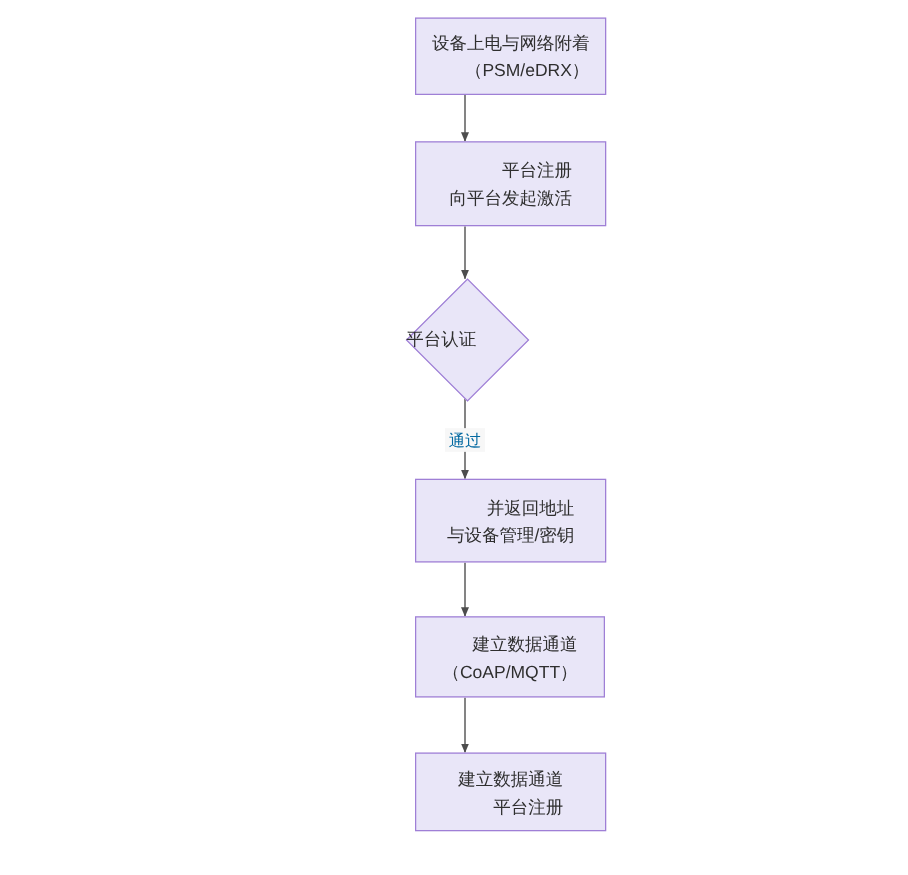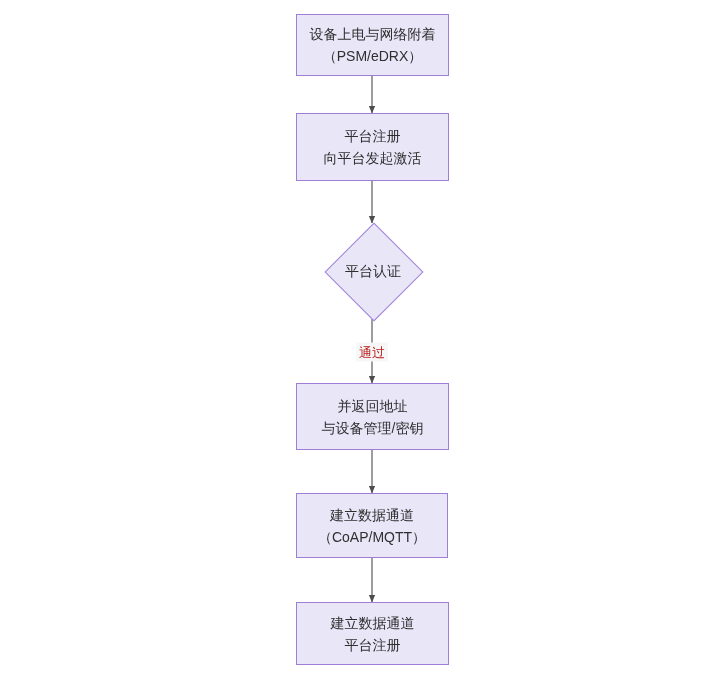--- a/index.html
+++ b/index.html
@@ -28,34 +28,35 @@
     width: 726px;
     height: 700px;
     pointer-events: none;
   }
   .node {
     position: absolute;
     box-sizing: border-box;
     display: flex;
     align-items: center;
     justify-content: center;
-    text-align: center;
+    text-align: right;
+    margin-left: 36px;
   }
   .node-process {
     background: #e9e6f8;
     border: 1px solid #9f7fd6;
     color: #2f2f2f;
     font-size: 14px;
     line-height: 22px;
   }
   .node-decision-wrap {
     position: absolute;
     display: flex;
     align-items: center;
-    justify-content: center;
+    justify-content: flex-start;
   }
   .node-decision-shape {
     position: absolute;
     left: 50%;
     top: 50%;
     width: 68px;
     height: 68px;
     margin-left: -34px;
     margin-top: -34px;
     background: #e9e6f8;
@@ -70,21 +71,21 @@
     line-height: 20px;
     white-space: nowrap;
   }
   .node-line {
     display: block;
     white-space: nowrap;
   }
   .edge-label {
     position: absolute;
     background: #f7f7f7;
-    color: #b91c1c;
+    color: #0369a1;
     font-size: 13px;
     line-height: 17px;
     padding: 1px 3px;
     white-space: nowrap;
     transform: translate(-50%, -50%);
   }
 </style>
 </head>
 <body>
 

